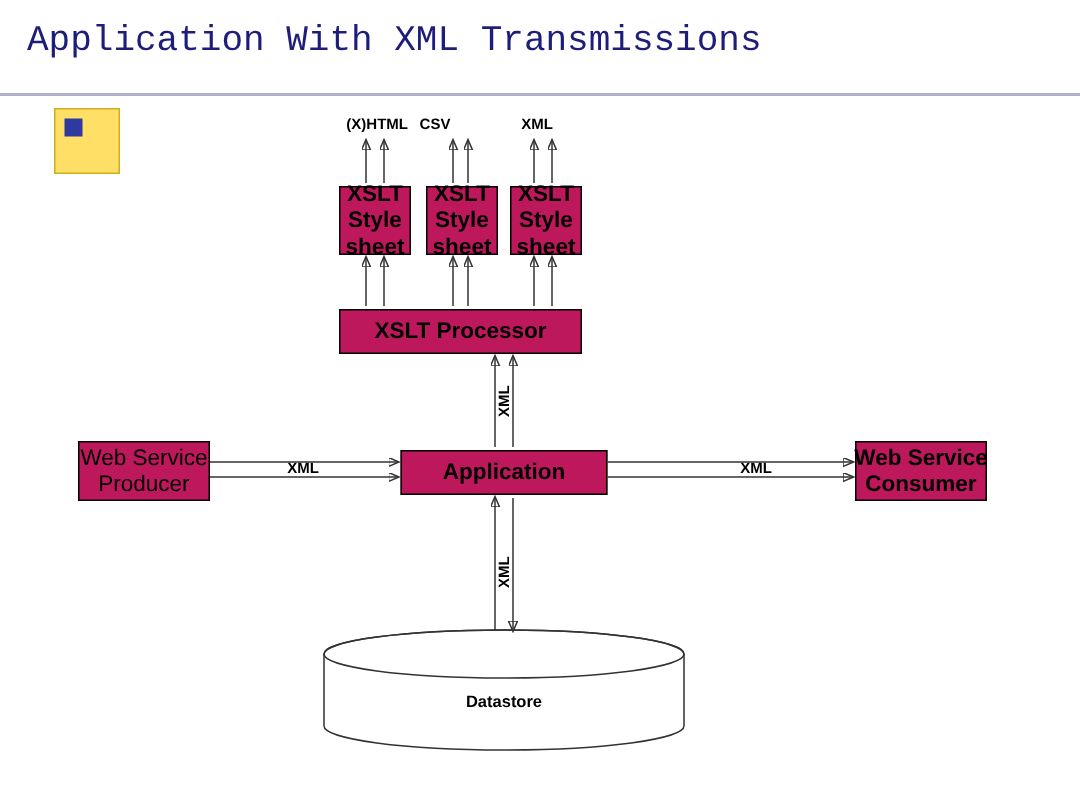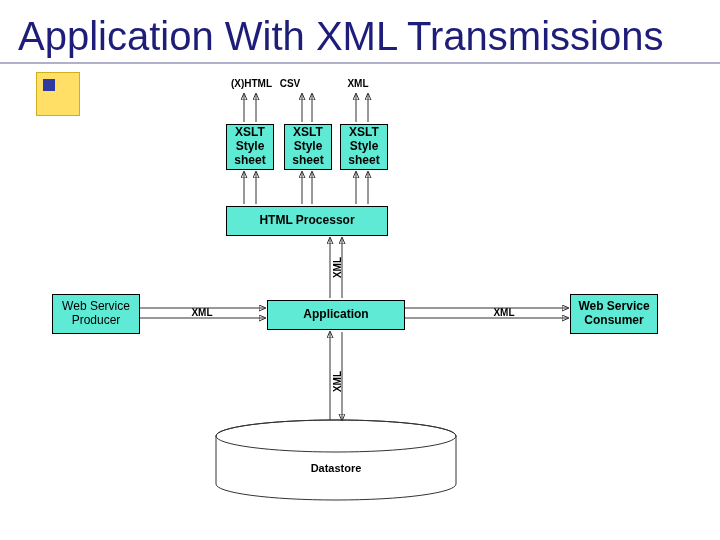--- a/index.html
+++ b/index.html
@@ -8,22 +8,22 @@
     height: 540px;
     font-family: Arial, Helvetica, sans-serif;
     background: #fff;
     position: relative;
     overflow: hidden;
   }
   .title {
     position: absolute;
     left: 18px;
     top: 14px;
-    font-family: Liberation Sans, sans-serif;
-    font-size: 40px;
+    font-family: Liberation Mono, monospace;
+    font-size: 24px;
     color: #1e1e7a;
   }
   .title-underline {
     position: absolute;
     left: 0;
     top: 62px;
     width: 720px;
     height: 2px;
     background: #b0b0c8;
   }
@@ -40,22 +40,22 @@
     position: absolute;
     left: 6px;
     top: 6px;
     width: 12px;
     height: 12px;
     background: #2e3aa0;
   }
   .box {
     position: absolute;
     border: 1px solid #000;
-    background: #5eead4;
-    font-size: 12px;
+    background: #be185d;
+    font-size: 15px;
     font-weight: bold;
     text-align: center;
     display: flex;
     align-items: center;
     justify-content: center;
     line-height: 1.15;
   }
   .lbl {
     position: absolute;
     font-size: 10px;
@@ -100,21 +100,21 @@
 <div class="box" style="left:226px; top:124px; width:46px; height:44px; white-space:pre;">XSLT
 Style
 sheet</div>
 <div class="box" style="left:284px; top:124px; width:46px; height:44px; white-space:pre;">XSLT
 Style
 sheet</div>
 <div class="box" style="left:340px; top:124px; width:46px; height:44px; white-space:pre;">XSLT
 Style
 sheet</div>
 
-<div class="box" style="left:226px; top:206px; width:160px; height:28px;">HTML Processor</div>
+<div class="box" style="left:226px; top:206px; width:160px; height:28px;">XSLT Processor</div>
 
 <div class="box" style="left:267px; top:300px; width:136px; height:28px;">Application</div>
 
 <div class="box" style="left:52px; top:294px; width:86px; height:38px; white-space:pre; font-weight:normal;">Web Service
 Producer</div>
 
 <div class="box" style="left:570px; top:294px; width:86px; height:38px; white-space:pre;">Web Service
 Consumer</div>
 
 <div class="lbl" style="left:188px; top:307px; width:28px;">XML</div>

